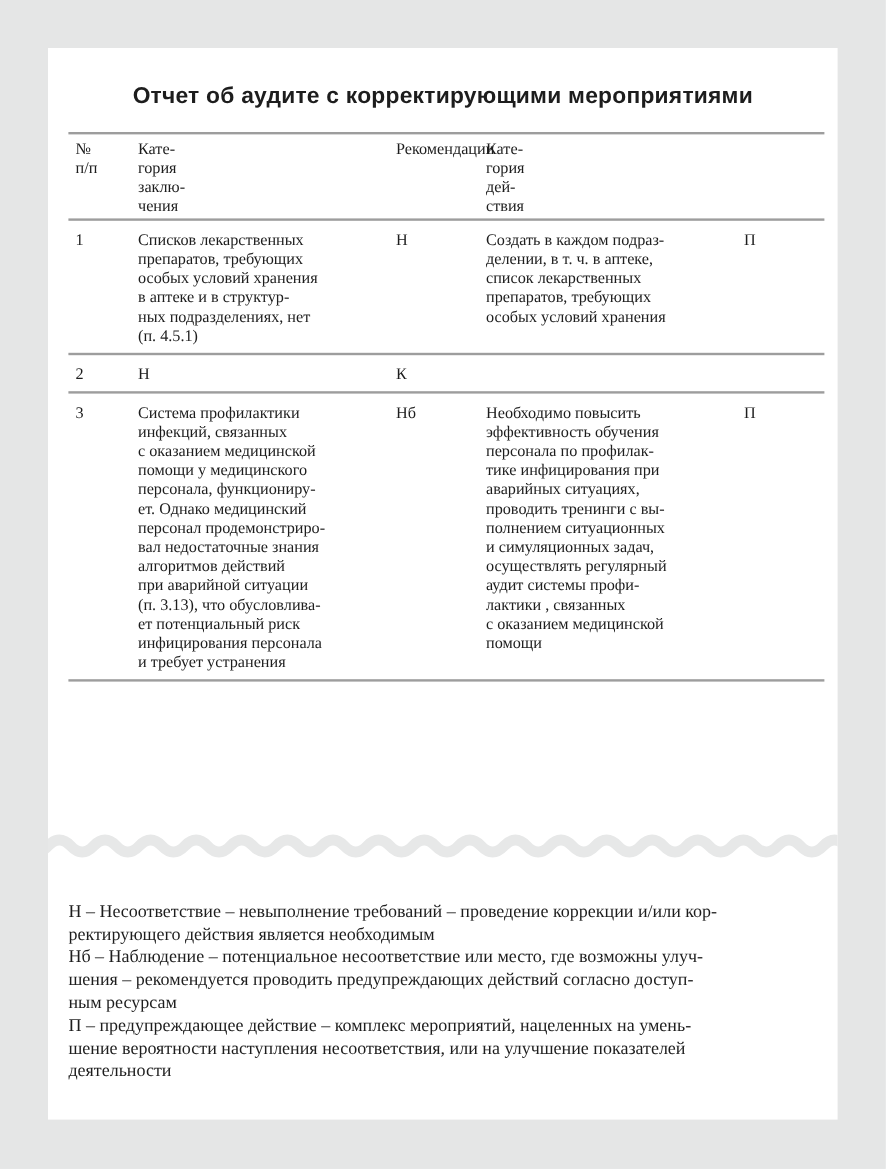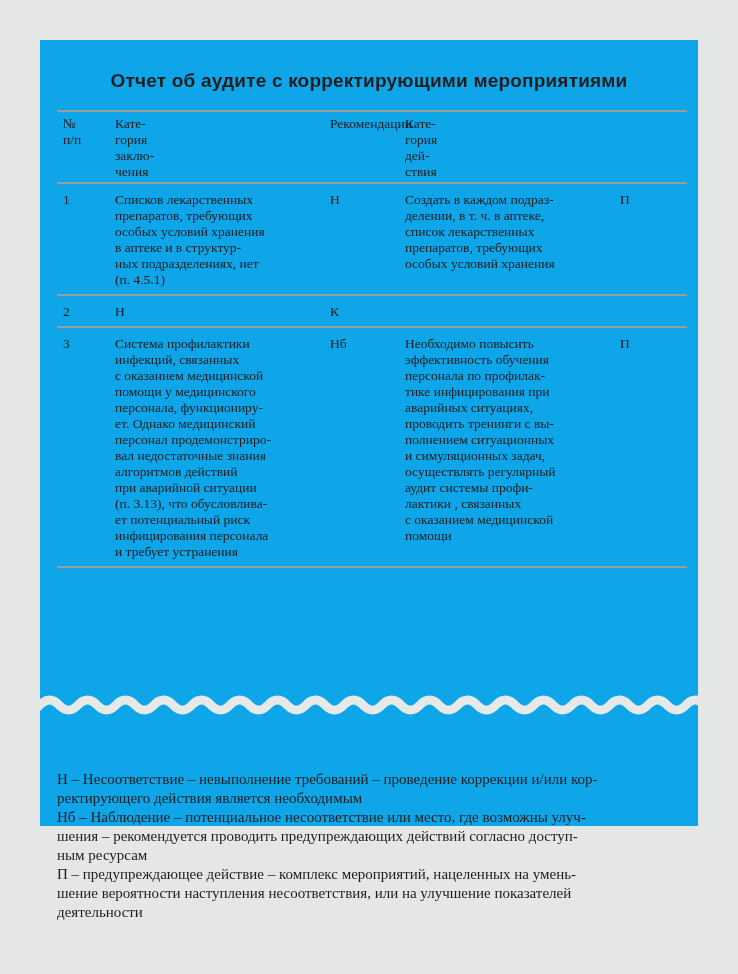--- a/index.html
+++ b/index.html
@@ -13,22 +13,22 @@
     width: 738px;
     height: 974px;
     background: #e5e6e6;
     overflow: hidden;
   }
   .card {
     position: absolute;
     left: 40px;
     top: 40px;
     width: 658px;
-    height: 786px;
-    background: #0ea5e9;
+    height: 893px;
+    background: #ffffff;
   }
   .doc-title {
     margin-top: 30px;
     text-align: center;
     font-family: "Liberation Sans", sans-serif;
     font-weight: bold;
     font-size: 19px;
     line-height: 22px;
     color: #1d1d1d;
     letter-spacing: 0.2px;
@@ -57,21 +57,21 @@
     position: absolute;
     left: 0;
     top: 652px;
     width: 658px;
     height: 26px;
     display: block;
   }
   .legend {
     position: absolute;
     left: 17px;
-    top: 730px;
+    top: 711px;
     width: 628px;
     color: #1d1d1d;
     font-size: 15px;
     line-height: 19px;
   }
   .legend-item { white-space: pre-line; }
 </style>
 </head>
 <body>
 

